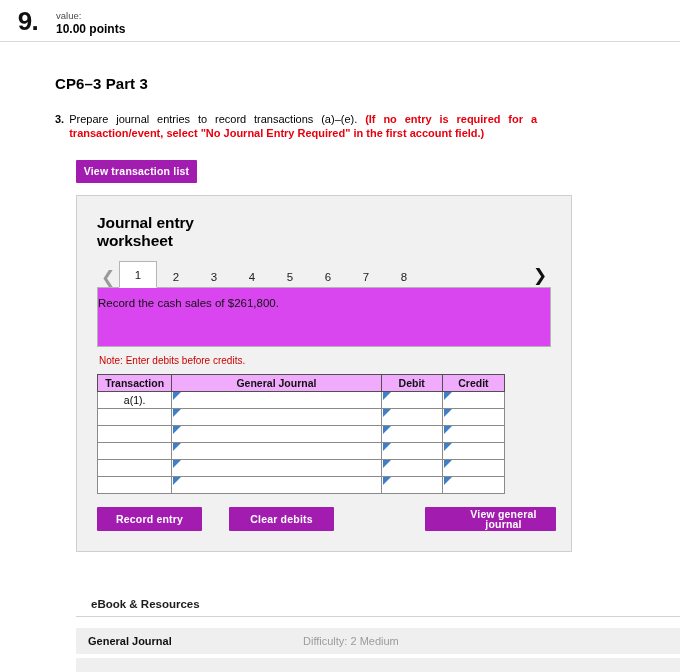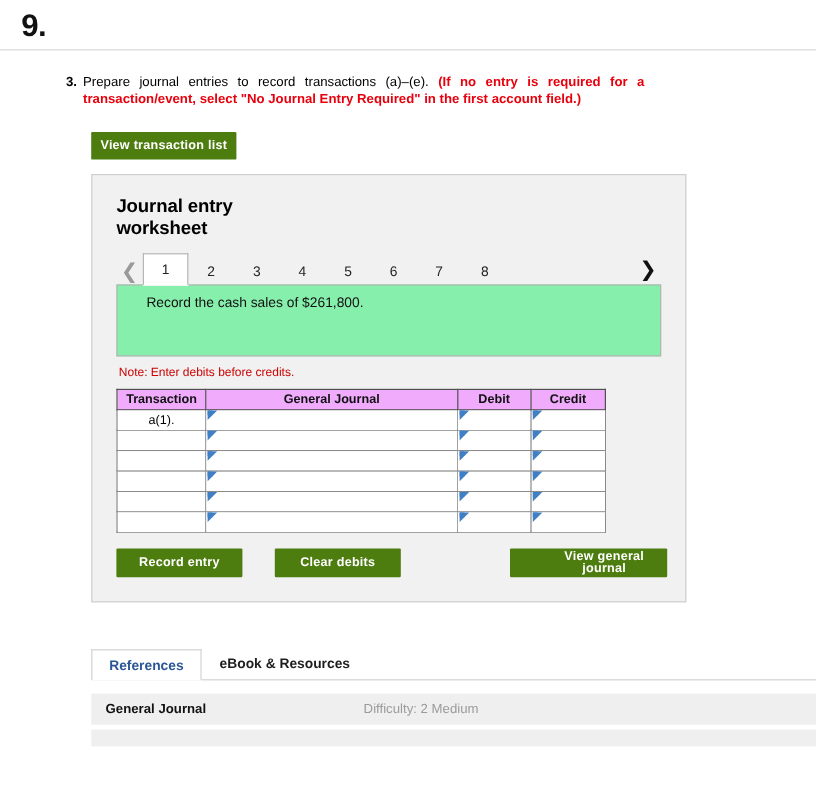--- a/index.html
+++ b/index.html
@@ -78,21 +78,21 @@
     flex: 1;
   }
   .question-text .it { }
   .question-text .red {
     color: #e8000d;
     font-weight: bold;
   }
 
   
   .btn {
-    background: #4d7c0f;
+    background: #a21caf;
     color: #ffffff;
     border: none;
     font-family: "Liberation Sans", sans-serif;
     font-size: 10.5px;
     font-weight: bold;
     letter-spacing: 0.2px;
     cursor: pointer;
     border-radius: 1px;
     padding: 0;
     line-height: 1;
@@ -169,27 +169,27 @@
     background: #ffffff;
     border: 1px solid #b5b5b5;
     border-bottom: 1px solid #ffffff;
     z-index: 3;
     height: 27px;
     line-height: 26px;
   }
 
   
   .desc-box {
-    background: #86efac;
+    background: #d946ef;
     border: 1px solid #b5b5b5;
     height: 60px;
     margin-top: -1px;
     position: relative;
     z-index: 1;
-    padding: 9px 24px;
+    padding: 9px 0;
     font-size: 11.5px;
     color: #111;
   }
 
   .note {
     color: #cc0000;
     font-size: 10px;
     margin: 8px 0 8px 2px;
   }
 
@@ -307,25 +307,30 @@
     width: 604px;
     height: 14px;
     background: #efefef;
   }
 </style>
 </head>
 <body>
 
 <div class="q-header">
   <div class="q-number">9.</div>
+  <div class="q-value-block">
+    <div class="q-value-label">value:</div>
+    <div class="q-value-points">10.00 points</div>
+  </div>
 </div>
 
 <div class="content">
 
   
+  <div class="part-title">CP6–3 Part 3</div>
 
   
   <div class="question-block">
     <span class="question-num">3.</span>
     <span class="question-text"><span>Prepare journal entries to record transactions </span><span class="it">(a)–(e)</span><span>. </span><span class="red">(If no entry is required for a transaction/event, select "No Journal Entry Required" in the first account field.)</span></span>
   </div>
 
   
   <button class="btn btn-view-transactions">View transaction list</button>
 
@@ -413,21 +418,20 @@
     <div class="actions">
       <button class="btn btn-record">Record entry</button>
       <button class="btn btn-clear">Clear debits</button>
       <button class="btn btn-viewgj">View general journal</button>
     </div>
 
   </div>
 
   
   <div class="bottom-tabs">
-    <div class="btab active">References</div>
     <div class="btab">eBook &amp; Resources</div>
   </div>
 
   <div class="meta-row">
     <div class="meta-label">General Journal</div>
     <div class="meta-difficulty">Difficulty: 2 Medium</div>
     <div class="meta-learning">Lea</div>
   </div>
 
   <div class="meta-row-2"></div>

